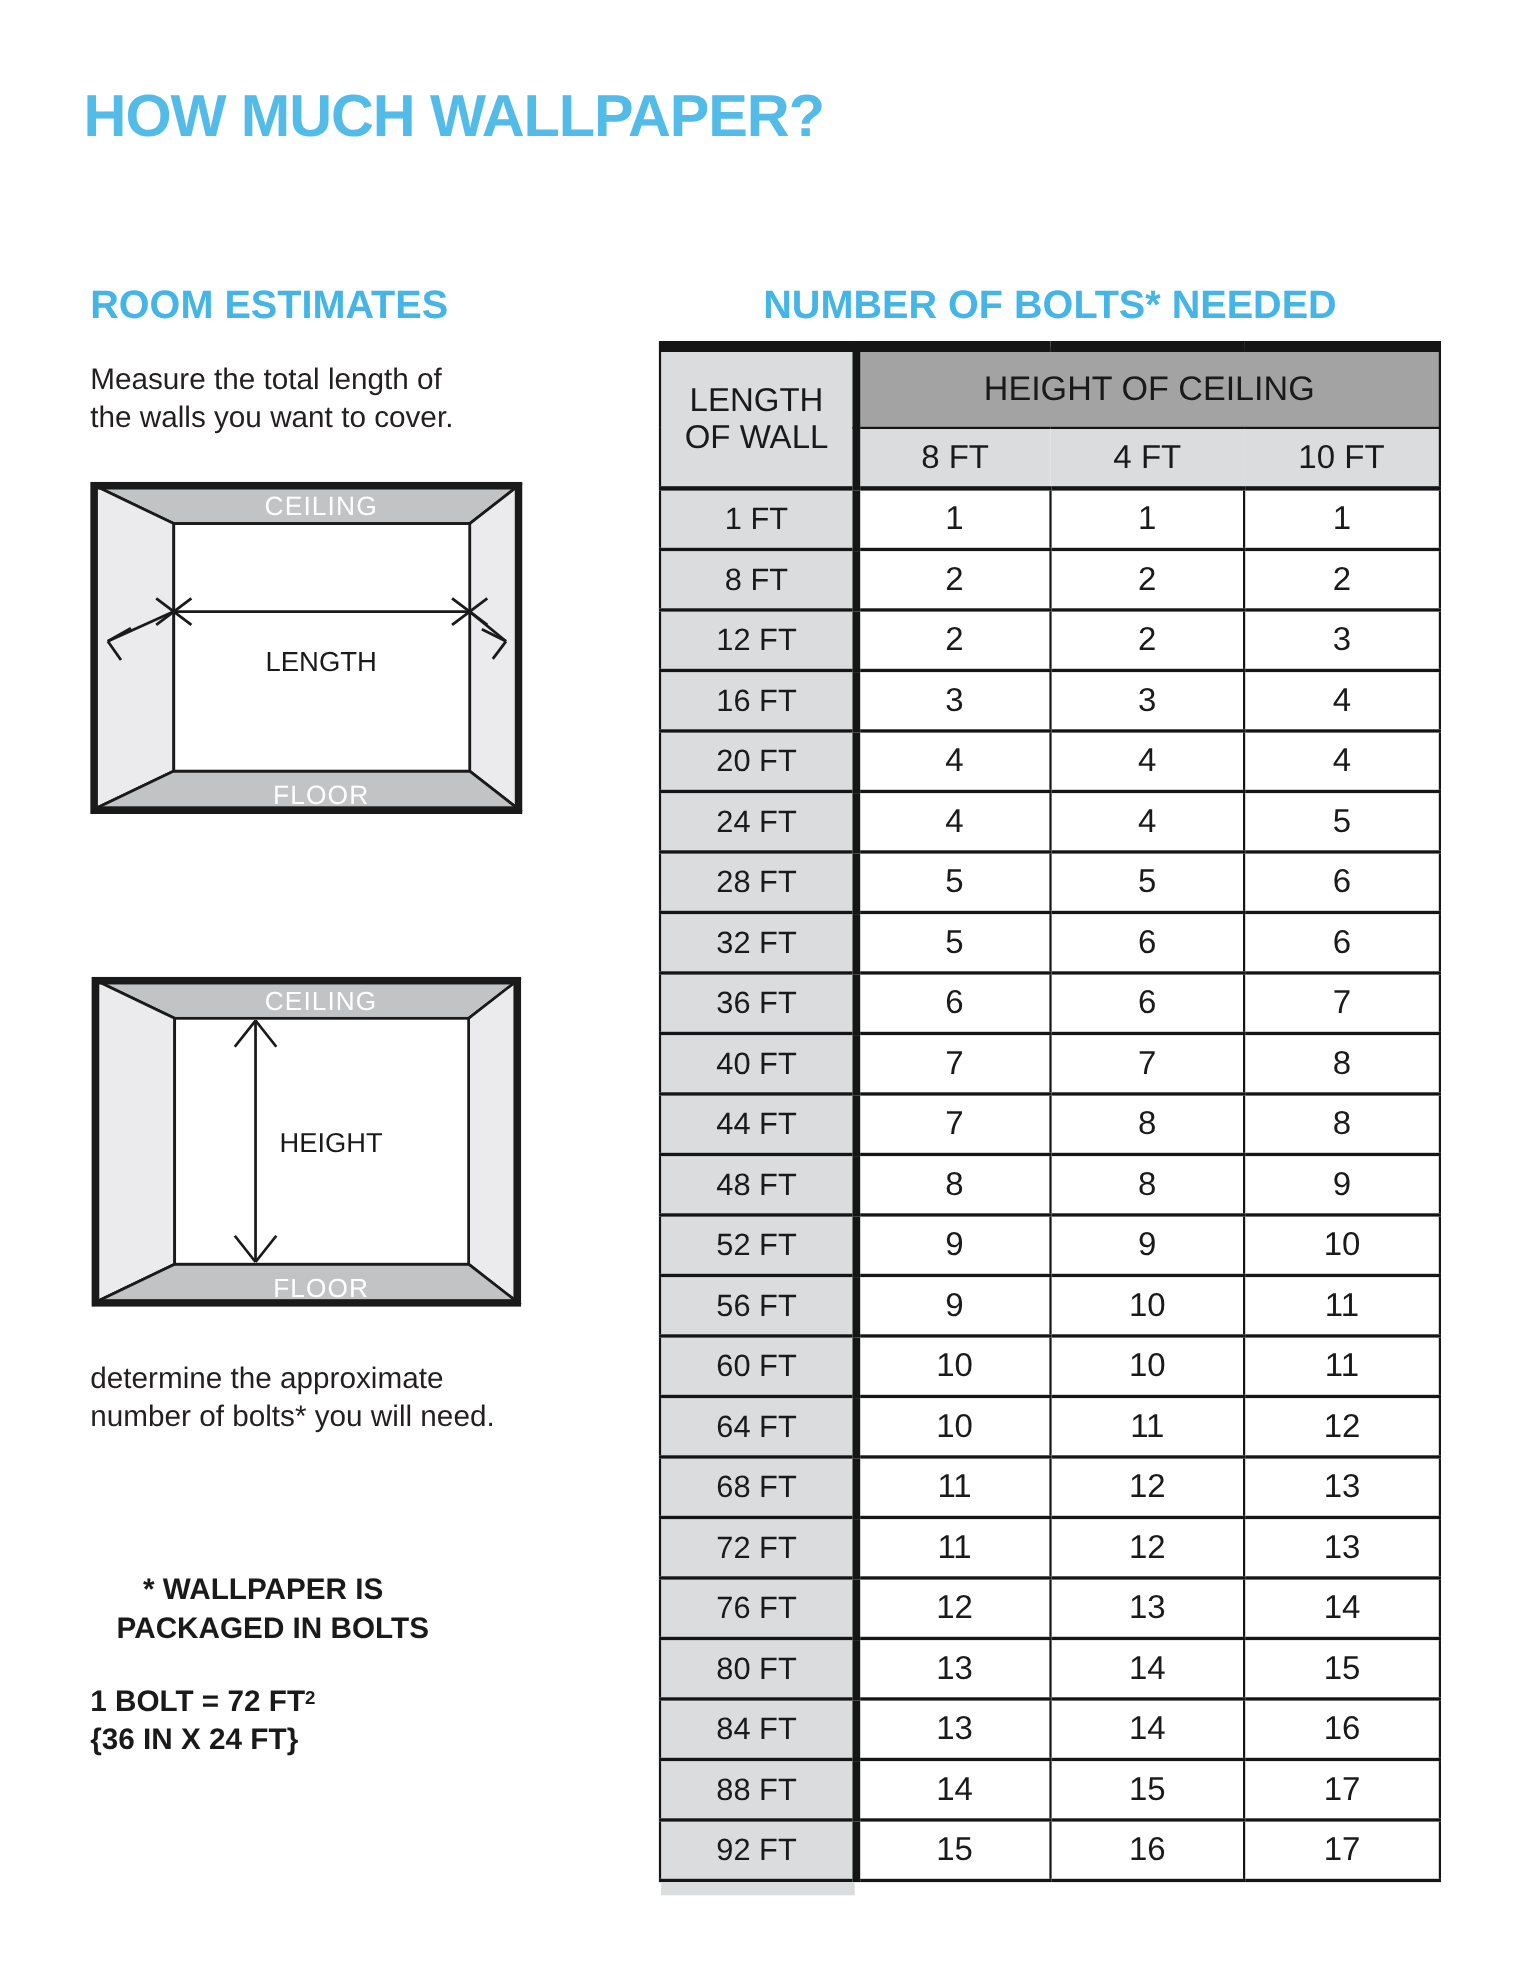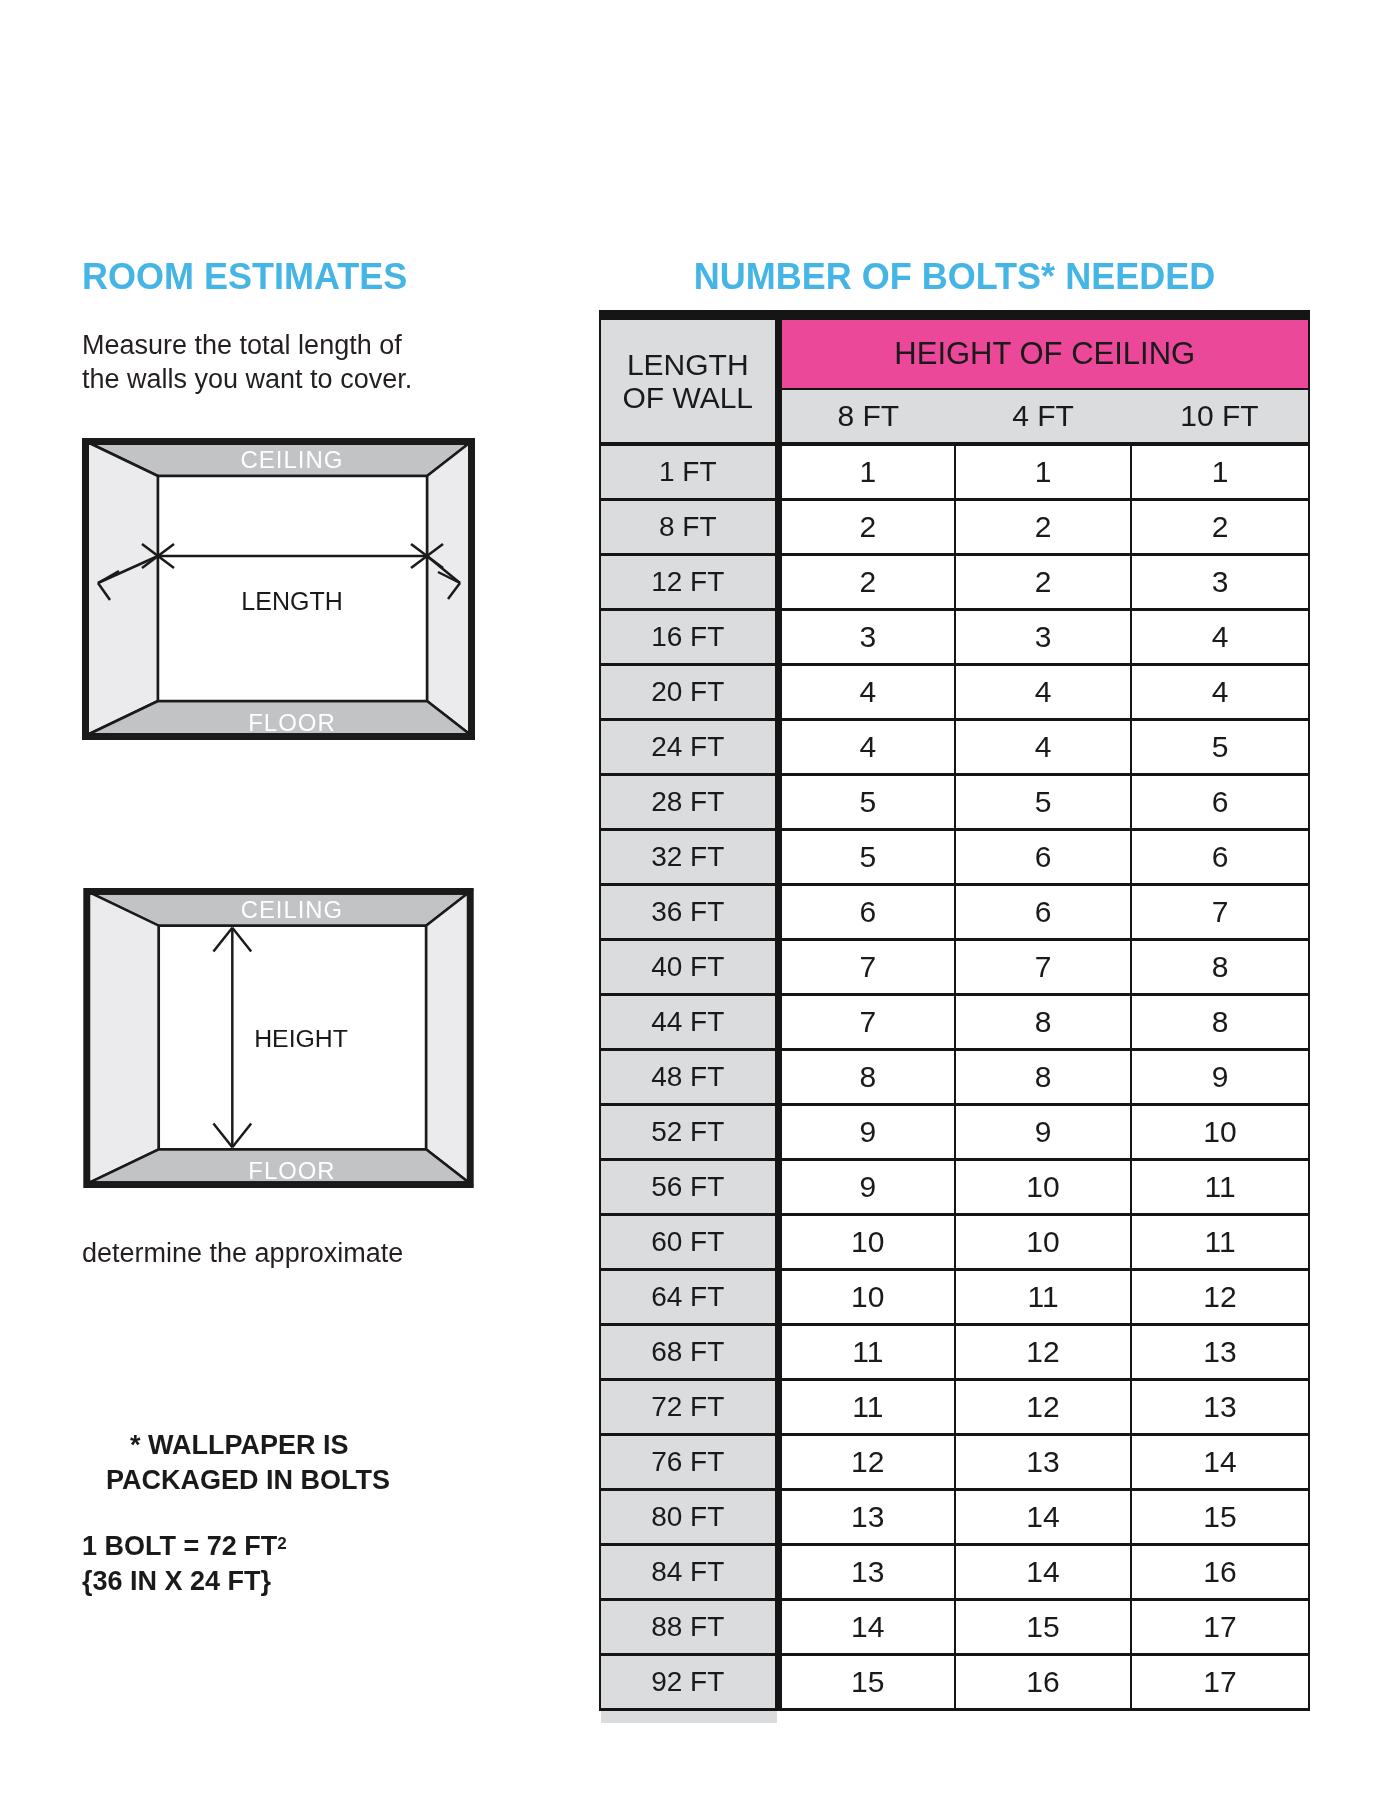--- a/index.html
+++ b/index.html
@@ -60,21 +60,21 @@
   th.corner{
     width:178px;
     background:#DBDCDD;
     border-left:2px solid #151515;
     border-right:7px solid #151515;
     border-bottom:4px solid #151515;
     font-size:30px;font-weight:bold;line-height:33px;
     text-align:center;vertical-align:middle;color:#1a1a1a;
   }
   th.group{
-    background:#ec4899;height:68px;
+    background:#a3a3a3;height:68px;
     border-bottom:2px solid #151515;
     border-right:2px solid #151515;
     font-size:31px;font-weight:bold;text-align:center;vertical-align:middle;color:#1a1a1a;
   }
   th.sub{
     background:#DBDCDD;height:52px;
     border-bottom:4px solid #151515;
     font-size:30px;font-weight:bold;text-align:center;vertical-align:middle;color:#1a1a1a;
   }
   th.sub.last{border-right:2px solid #151515;}
@@ -95,20 +95,21 @@
   }
   .table-tab{
     margin-left:2px;width:176px;height:12px;background:#DBDCDD;
   }
 </style>
 </head>
 <body>
 
 <div class="page">
 
+  <div class="main-title">HOW MUCH WALLPAPER?</div>
 
   <div class="section-heading" id="room-estimates-heading">ROOM ESTIMATES</div>
 
   <div class="body-copy" id="para1">
     <div>Measure the total length of</div>
     <div>the walls you want to cover.</div>
   </div>
 
   <svg class="room-diagram" id="diagram-length" width="393" height="302" viewBox="0 0 393 302">
     <polygon points="3,3 390,3 345,38 76,38" fill="#C2C3C5" stroke="#1a1a1a" stroke-width="2.5"></polygon>
@@ -150,20 +151,21 @@
       <line x1="150" y1="261" x2="169" y2="237"></line>
     </g>
     <rect x="3.5" y="3.5" width="386" height="295" fill="none" stroke="#1a1a1a" stroke-width="7"></rect>
     <text x="210" y="30" text-anchor="middle" font-size="24" letter-spacing="1" fill="#ffffff">CEILING</text>
     <text x="210" y="293" text-anchor="middle" font-size="24" letter-spacing="1" fill="#ffffff">FLOOR</text>
     <text x="172" y="160" text-anchor="start" font-size="25" fill="#1a1a1a">HEIGHT</text>
   </svg>
 
   <div class="body-copy" id="para3">
     <div>determine the approximate</div>
+    <div>number of bolts* you will need.</div>
   </div>
 
   <div class="footnote">
     <div class="hang">* WALLPAPER IS</div>
     <div>PACKAGED IN BOLTS</div>
   </div>
 
   <div class="bolt-info">
     <div><span>1 BOLT = 72 FT</span><sup>2</sup></div>
     <div>{36 IN X 24 FT}</div>

